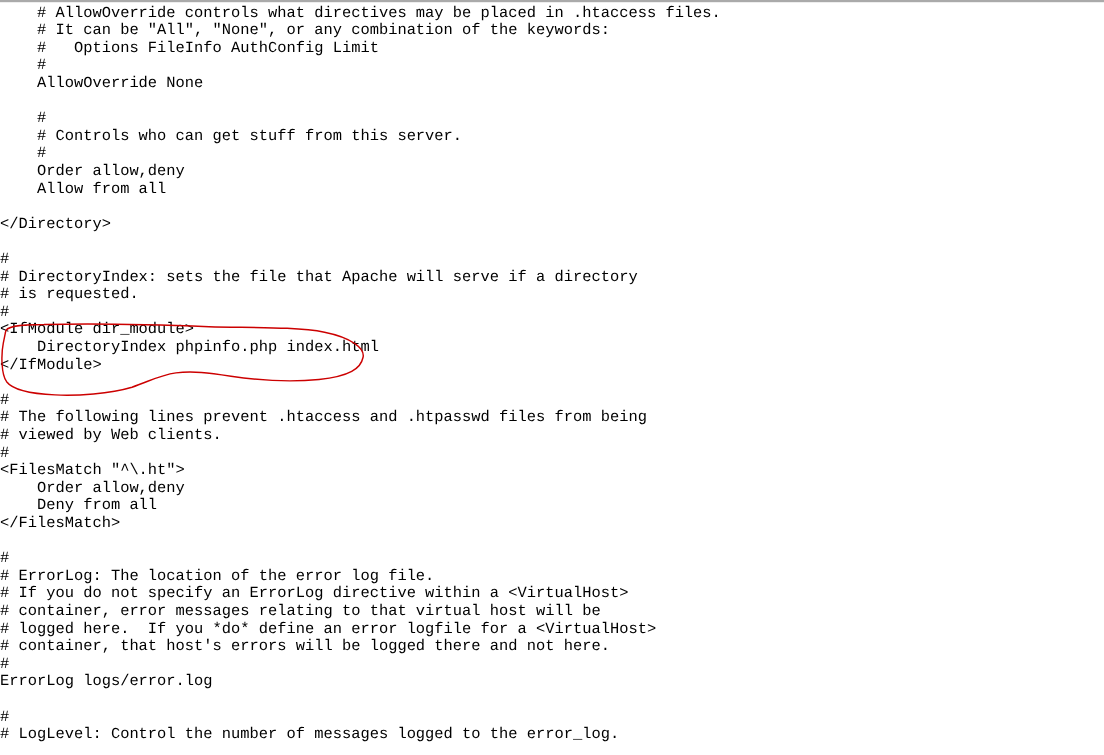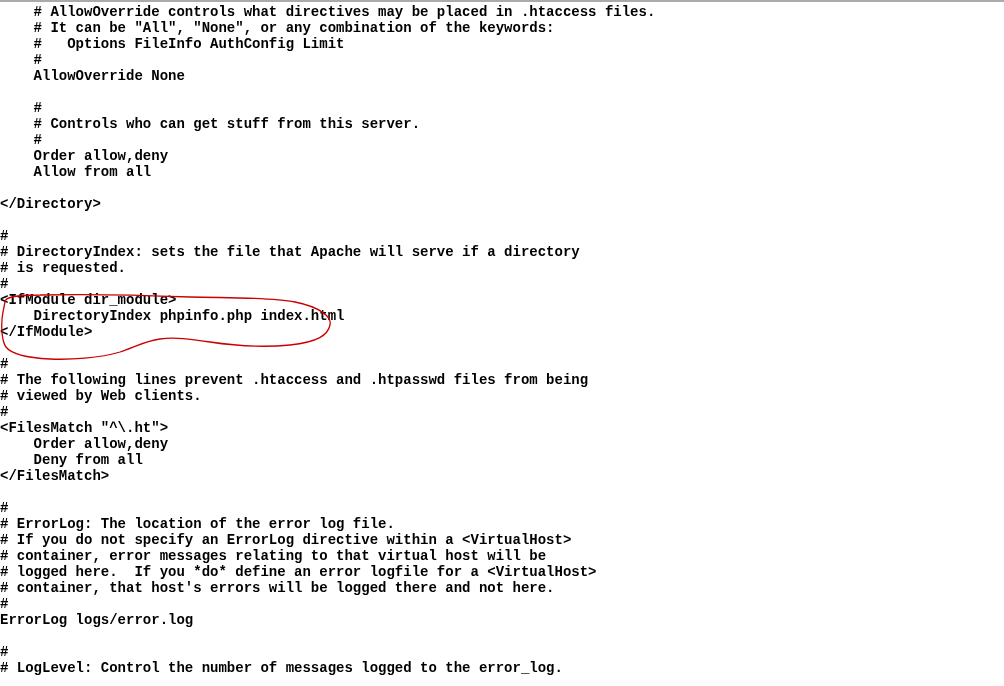--- a/index.html
+++ b/index.html
@@ -16,21 +16,21 @@
       line-height: 16px;
       border-top: 2px solid #aaa;
       padding: 2px 0;
       width: 1004px;
       height: 686px;
       overflow: hidden;
       position: relative;
     }
     pre {
       font-family: inherit;
-      font-weight: bold;
+      font-weight: normal;
       white-space: pre;
       margin: 0;
     }
     .annotation-layer {
       position: absolute;
       top: 0;
       left: 0;
       pointer-events: none;
       z-index: 10;
     }

